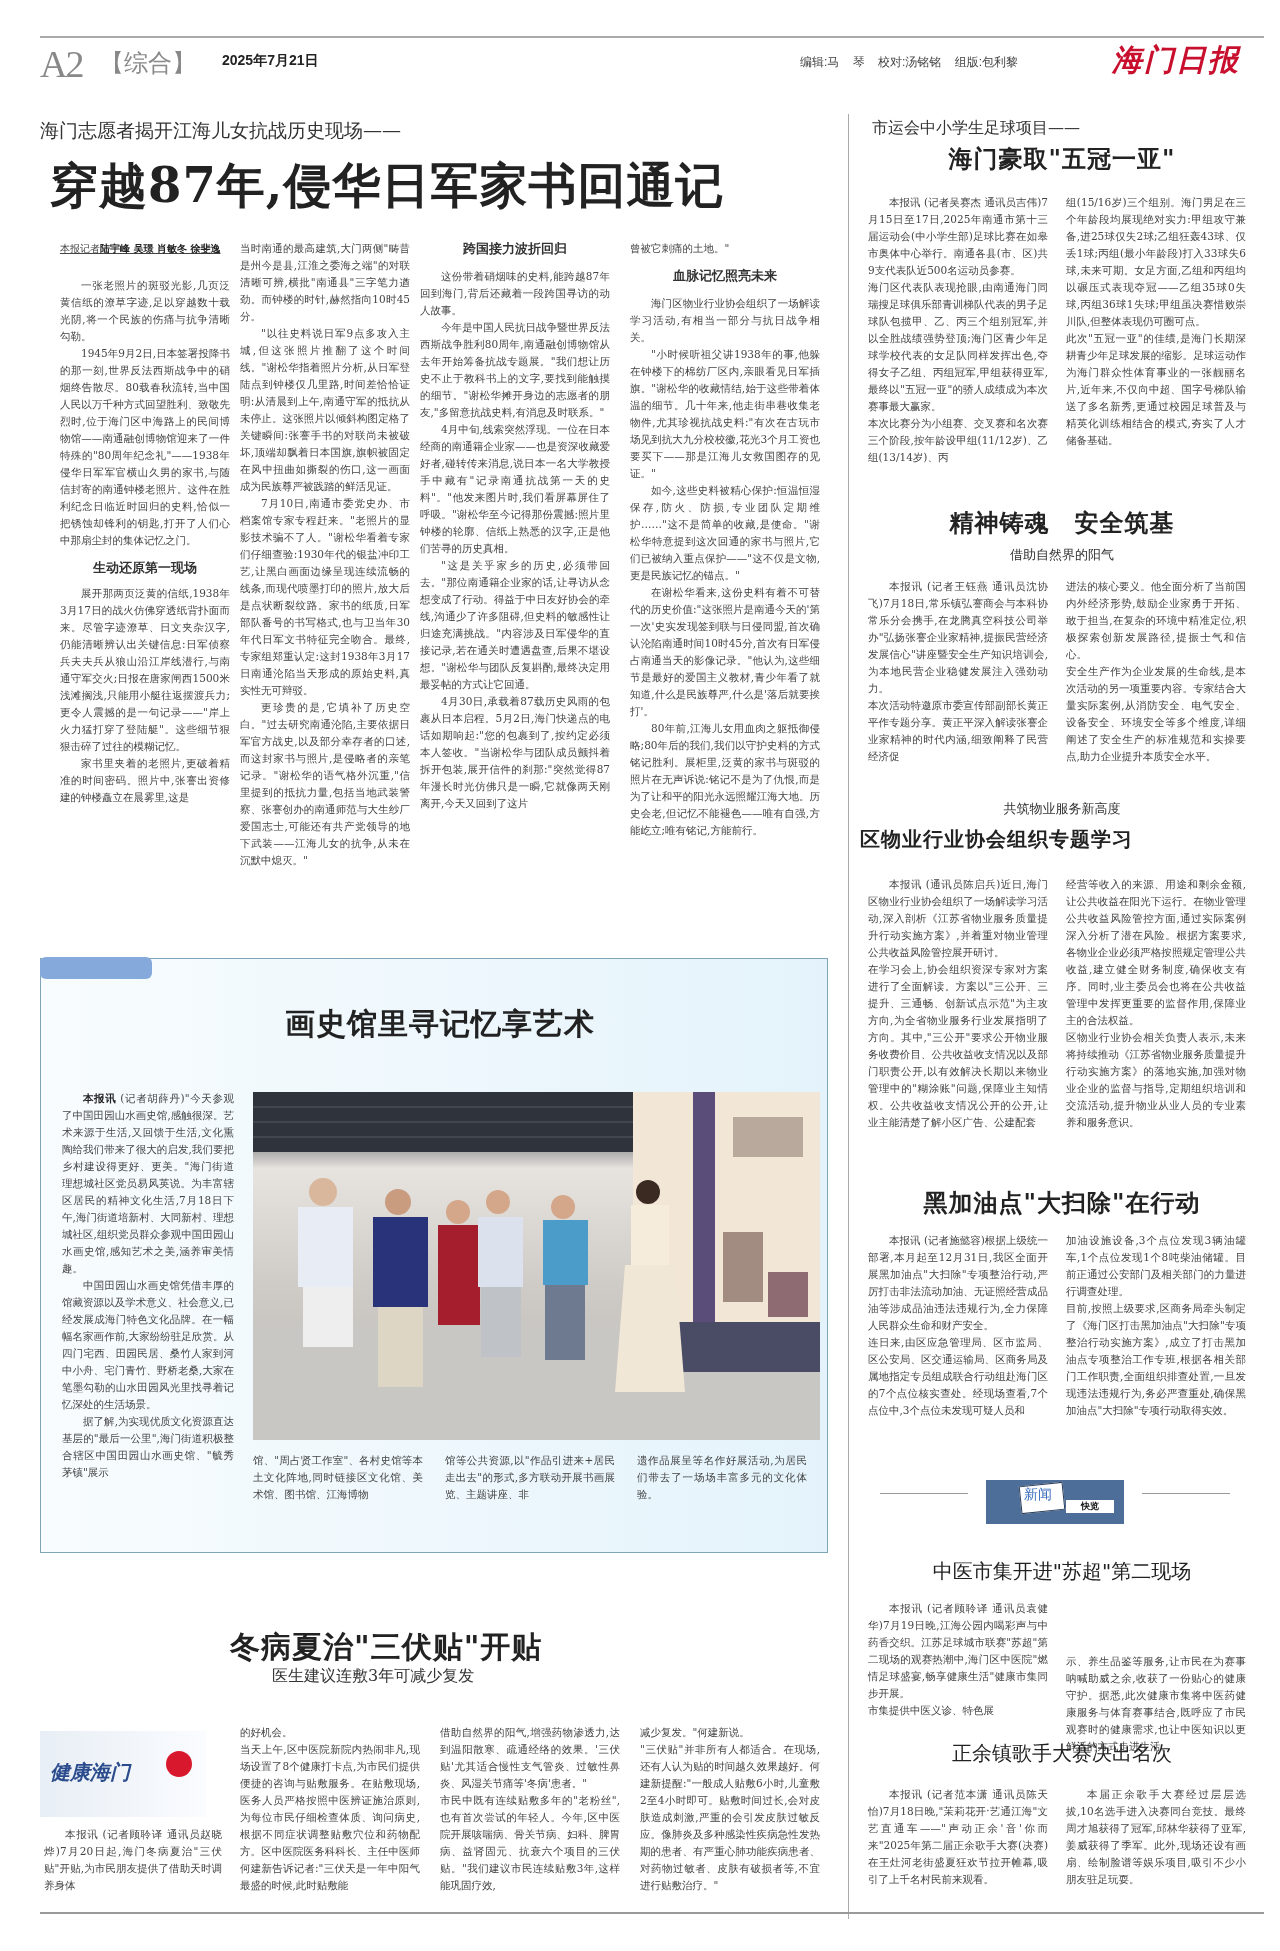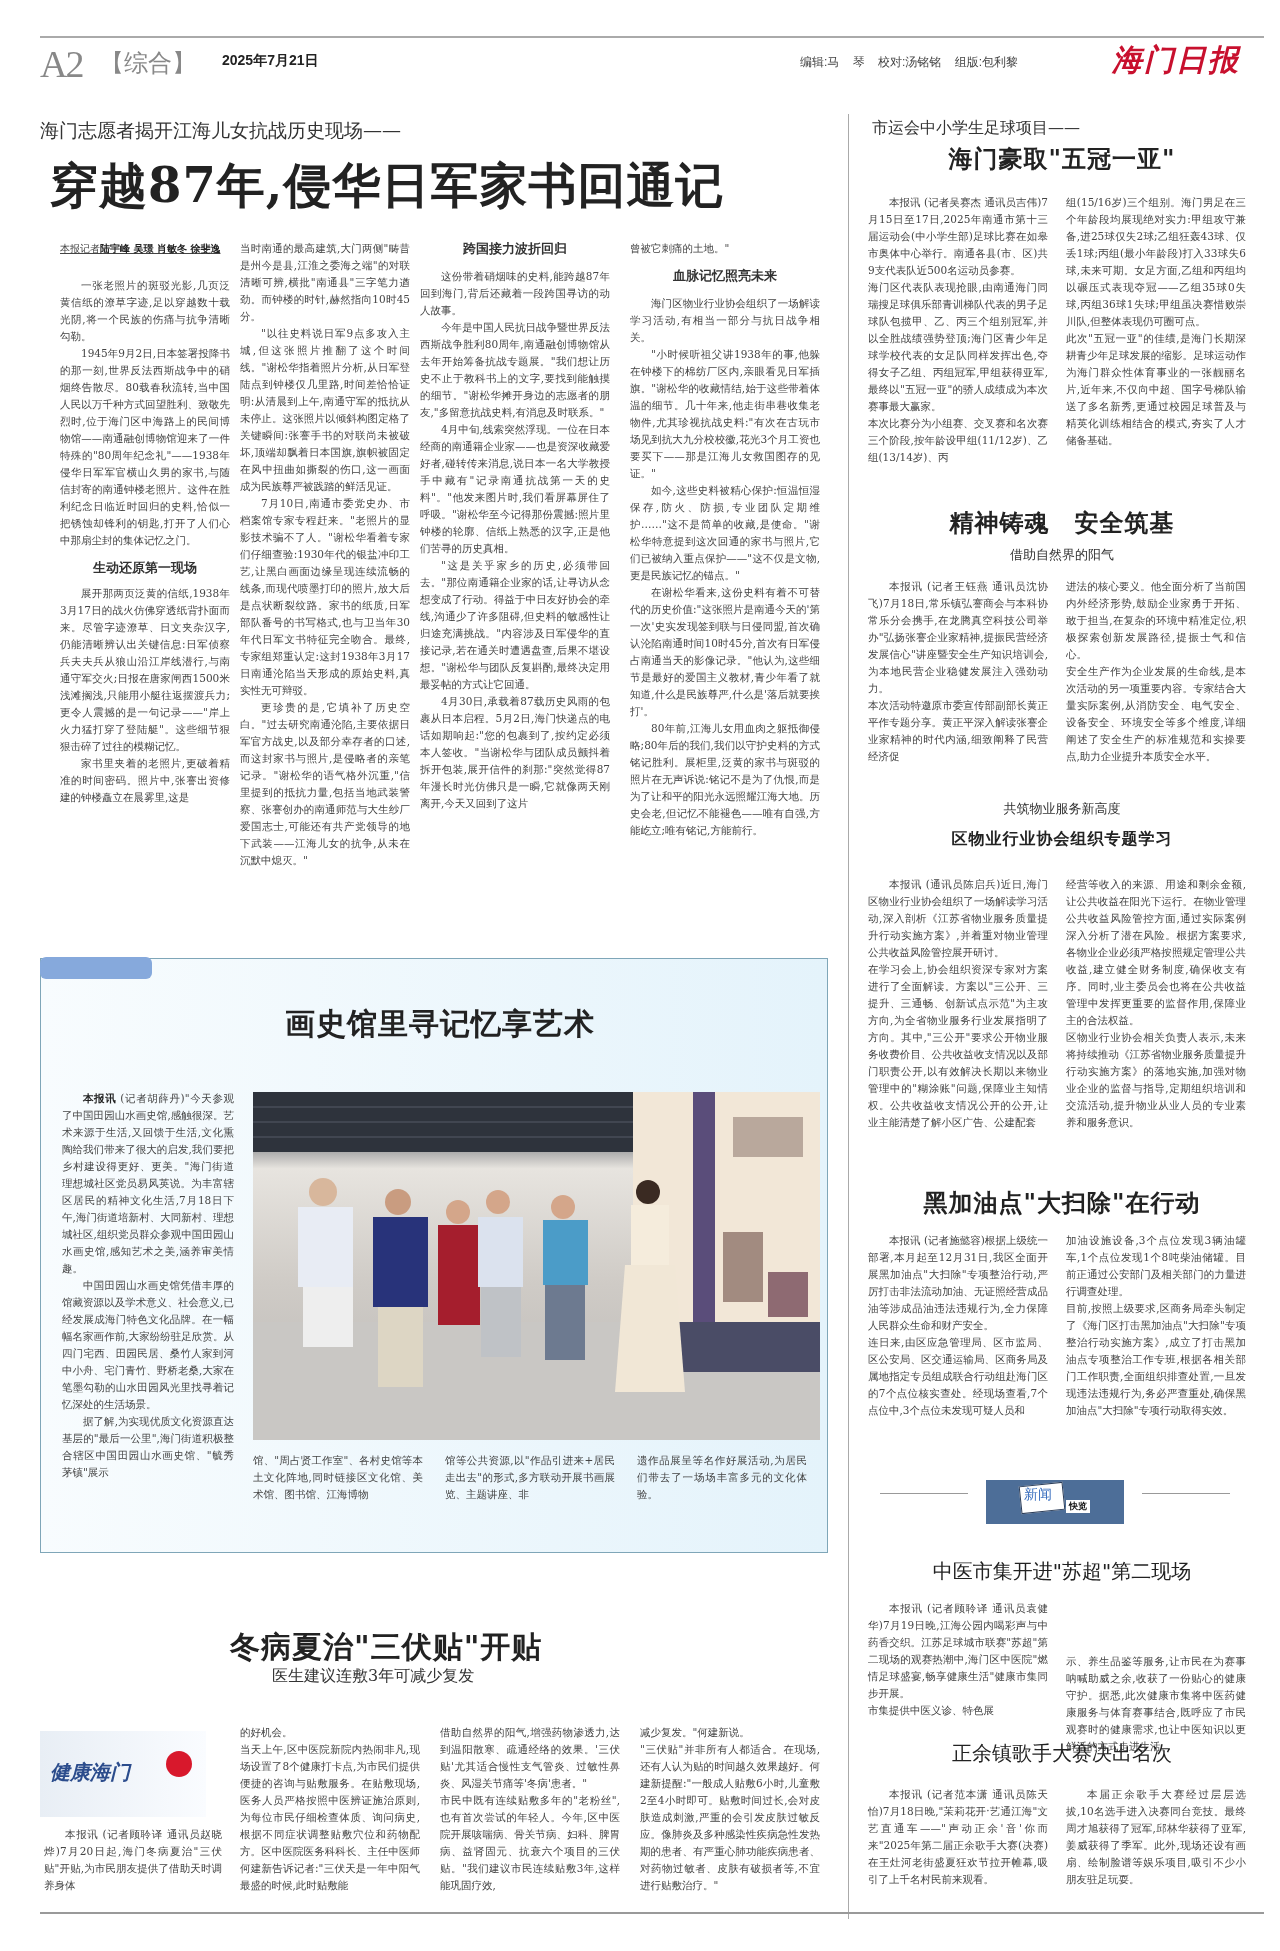--- a/index.html
+++ b/index.html
@@ -161,38 +161,38 @@
 此次"五冠一亚"的佳绩,是海门长期深耕青少年足球发展的缩影。足球运动作为海门群众性体育事业的一张靓丽名片,近年来,不仅向中超、国字号梯队输送了多名新秀,更通过校园足球普及与精英化训练相结合的模式,夯实了人才储备基础。</p></div>
 
 <div class="abs headline" style="left:860px;top:506px;width:404px;text-align:center;font-size:24px;line-height:34px">精神铸魂　安全筑基</div>
 <div class="abs" style="left:860px;top:546px;width:404px;text-align:center;font-size:13px;color:#333">借助自然界的阳气</div>
 <div class="col" style="left:868px;top:578px;width:180px;max-height:200px;overflow:hidden;white-space:pre-line"><p class="body">本报讯 (记者王钰燕 通讯员沈协飞)7月18日,常乐镇弘謇商会与本科协常乐分会携手,在龙腾真空科技公司举办"弘扬张謇企业家精神,提振民营经济发展信心"讲座暨安全生产知识培训会,为本地民营企业稳健发展注入强劲动力。
 本次活动特邀原市委宣传部副部长黄正平作专题分享。黄正平深入解读张謇企业家精神的时代内涵,细致阐释了民营经济促</p></div>
 <div class="col" style="left:1066px;top:578px;width:180px;max-height:200px;overflow:hidden;white-space:pre-line"><p class="body" style="text-indent:0">进法的核心要义。他全面分析了当前国内外经济形势,鼓励企业家勇于开拓、敢于担当,在复杂的环境中精准定位,积极探索创新发展路径,提振士气和信心。
 安全生产作为企业发展的生命线,是本次活动的另一项重要内容。专家结合大量实际案例,从消防安全、电气安全、设备安全、环境安全等多个维度,详细阐述了安全生产的标准规范和实操要点,助力企业提升本质安全水平。</p></div>
 
 <div class="abs" style="left:860px;top:800px;width:404px;text-align:center;font-size:13px;color:#333">共筑物业服务新高度</div>
-<div class="abs headline" style="left:860px;top:822px;width:404px;text-align:center;font-size:16px;line-height:34px">区物业行业协会组织专题学习</div>
+<div class="abs headline" style="left:860px;top:822px;width:404px;text-align:left;font-size:20px;line-height:34px">区物业行业协会组织专题学习</div>
 <div class="col" style="left:868px;top:876px;width:180px;max-height:290px;overflow:hidden;white-space:pre-line"><p class="body">本报讯 (通讯员陈启兵)近日,海门区物业行业协会组织了一场解读学习活动,深入剖析《江苏省物业服务质量提升行动实施方案》,并着重对物业管理公共收益风险管控展开研讨。
 在学习会上,协会组织资深专家对方案进行了全面解读。方案以"三公开、三提升、三通畅、创新试点示范"为主攻方向,为全省物业服务行业发展指明了方向。其中,"三公开"要求公开物业服务收费价目、公共收益收支情况以及部门职责公开,以有效解决长期以来物业管理中的"糊涂账"问题,保障业主知情权。公共收益收支情况公开的公开,让业主能清楚了解小区广告、公建配套</p></div>
 <div class="col" style="left:1066px;top:876px;width:180px;max-height:290px;overflow:hidden;white-space:pre-line"><p class="body" style="text-indent:0">经营等收入的来源、用途和剩余金额,让公共收益在阳光下运行。在物业管理公共收益风险管控方面,通过实际案例深入分析了潜在风险。根据方案要求,各物业企业必须严格按照规定管理公共收益,建立健全财务制度,确保收支有序。同时,业主委员会也将在公共收益管理中发挥更重要的监督作用,保障业主的合法权益。
 区物业行业协会相关负责人表示,未来将持续推动《江苏省物业服务质量提升行动实施方案》的落地实施,加强对物业企业的监督与指导,定期组织培训和交流活动,提升物业从业人员的专业素养和服务意识。</p></div>
 
 <div class="abs headline" style="left:860px;top:1186px;width:404px;text-align:center;font-size:24px;line-height:34px">黑加油点"大扫除"在行动</div>
 <div class="col" style="left:868px;top:1232px;width:180px;max-height:230px;overflow:hidden;white-space:pre-line"><p class="body">本报讯 (记者施懿容)根据上级统一部署,本月起至12月31日,我区全面开展黑加油点"大扫除"专项整治行动,严厉打击非法流动加油、无证照经营成品油等涉成品油违法违规行为,全力保障人民群众生命和财产安全。
 连日来,由区应急管理局、区市监局、区公安局、区交通运输局、区商务局及属地指定专员组成联合行动组赴海门区的7个点位核实查处。经现场查看,7个点位中,3个点位未发现可疑人员和</p></div>
 <div class="col" style="left:1066px;top:1232px;width:180px;max-height:230px;overflow:hidden;white-space:pre-line"><p class="body" style="text-indent:0">加油设施设备,3个点位发现3辆油罐车,1个点位发现1个8吨柴油储罐。目前正通过公安部门及相关部门的力量进行调查处理。
 目前,按照上级要求,区商务局牵头制定了《海门区打击黑加油点"大扫除"专项整治行动实施方案》,成立了打击黑加油点专项整治工作专班,根据各相关部门工作职责,全面组织排查处置,一旦发现违法违规行为,务必严查重处,确保黑加油点"大扫除"专项行动取得实效。</p></div>
 
 <div class="hrule" style="left:880px;top:1493px;width:88px;height:1px"></div>
 <div class="hrule" style="left:1142px;top:1493px;width:88px;height:1px"></div>
 <div class="badge">
   <div style="position:absolute;left:34px;top:4px;width:44px;height:28px;background:#fff;border:1px solid #2c3e5a;transform:rotate(-6deg)"></div>
   <span style="position:absolute;left:38px;top:6px;font-family:Liberation Mono, monospace;font-size:14px;color:#3a6fbf">新闻</span>
-  <span style="position:absolute;left:80px;top:20px;font-family:'DejaVu Sans',sans-serif;font-size:9px;font-weight:bold;color:#111;background:#fff;padding:0 3px">快览</span>
+  <span style="position:absolute;left:80px;top:20px;font-family:'DejaVu Sans',sans-serif;font-size:9px;font-weight:bold;color:#111;background:#fff;padding:0 15px">快览</span>
 </div>
 
 <div class="abs" style="left:860px;top:1556px;width:404px;text-align:center;font-family:'DejaVu Sans',sans-serif;font-size:20px;color:#222;line-height:30px">中医市集开进"苏超"第二现场</div>
 <div class="col" style="left:868px;top:1600px;width:180px;white-space:pre-line"><p class="body">本报讯 (记者顾聆译 通讯员袁健华)7月19日晚,江海公园内喝彩声与中药香交织。江苏足球城市联赛"苏超"第二现场的观赛热潮中,海门区中医院"燃情足球盛宴,畅享健康生活"健康市集同步开展。
 市集提供中医义诊、特色展</p></div>
 <div class="col" style="left:1066px;top:1653px;width:180px;white-space:pre-line"><p class="body" style="text-indent:0">示、养生品鉴等服务,让市民在为赛事呐喊助威之余,收获了一份贴心的健康守护。据悉,此次健康市集将中医药健康服务与体育赛事结合,既呼应了市民观赛时的健康需求,也让中医知识以更鲜活的方式走进生活。</p></div>
 
 <div class="abs" style="left:860px;top:1738px;width:404px;text-align:center;font-family:'DejaVu Sans',sans-serif;font-size:20px;color:#222;line-height:30px">正余镇歌手大赛决出名次</div>
 <div class="col" style="left:868px;top:1786px;width:180px">
     <p class="body">本报讯 (记者范本潇 通讯员陈天怡)7月18日晚,"茉莉花开·艺通江海"文艺直通车——"声动正余'音'你而来"2025年第二届正余歌手大赛(决赛)在王灶河老街盛夏狂欢节拉开帷幕,吸引了上千名村民前来观看。</p>

